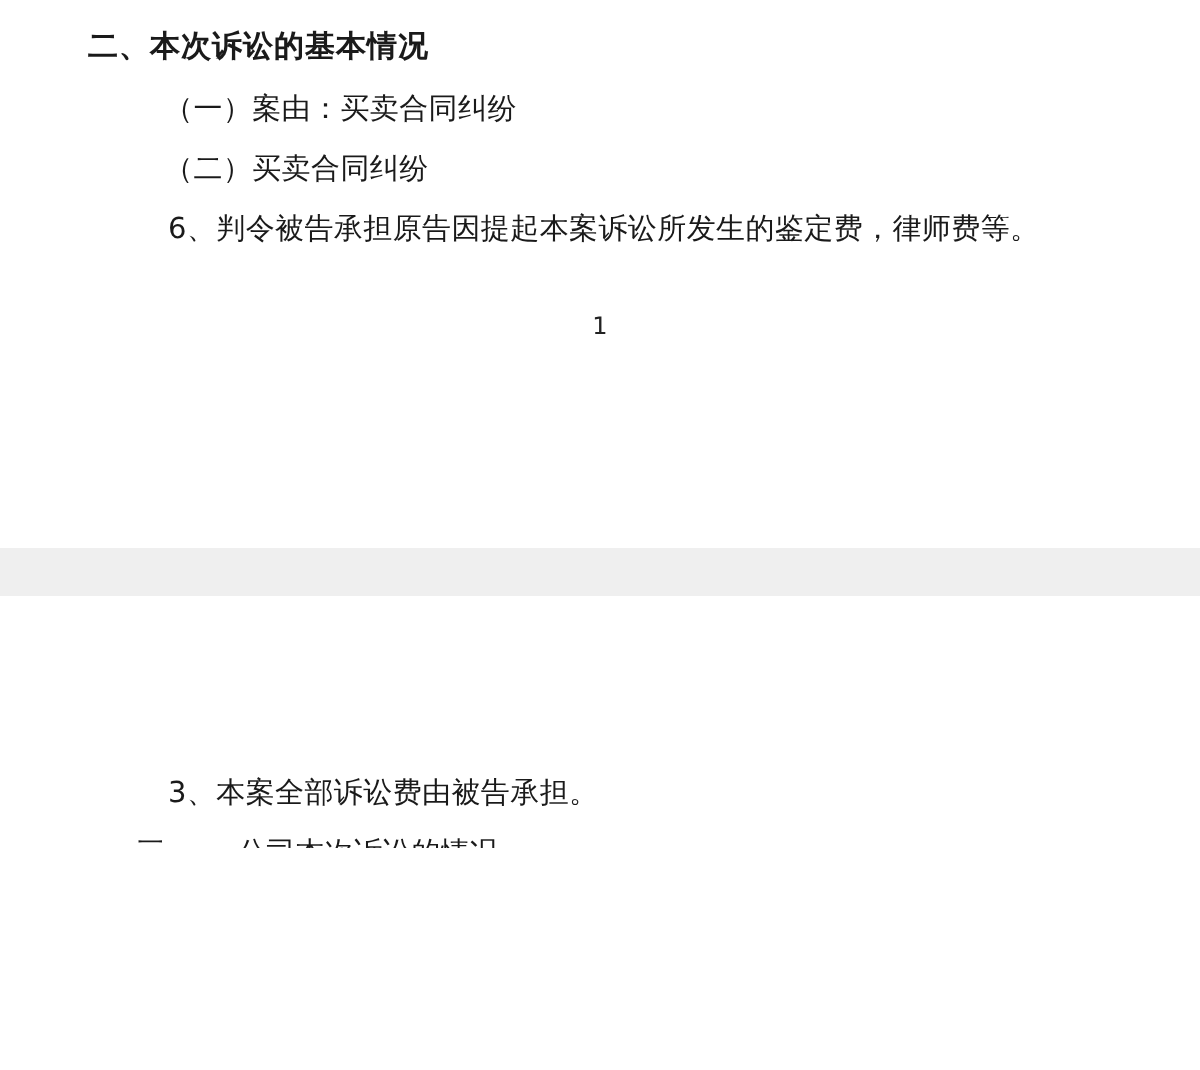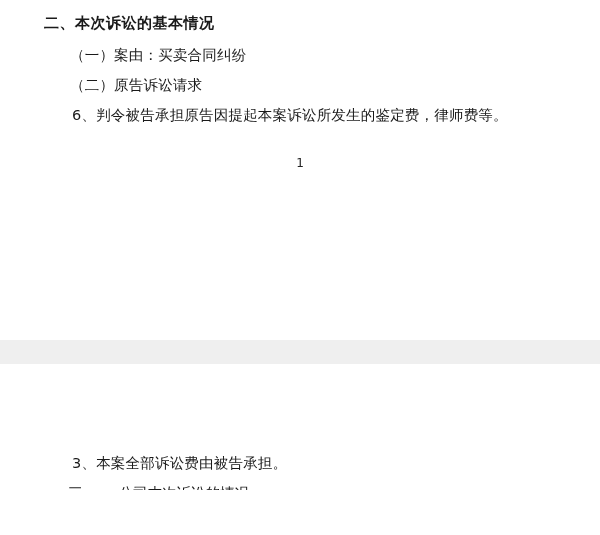--- a/index.html
+++ b/index.html
@@ -15,21 +15,21 @@
     overflow: hidden;
     position: relative;
   }
   .page {
     width: 600px;
     position: relative;
     background: #ffffff;
   }
   .page-1 {
     padding-top: 8px;
-    height: 340px;
+    height: 274px;
     box-sizing: border-box;
   }
   .gap {
     height: 24px;
     background: #efefef;
     width: 600px;
   }
   .page-2 {
     padding-top: 6px;
     height: 269px;
@@ -38,21 +38,21 @@
   .heading {
     font-size: 15px;
     font-weight: bold;
     line-height: 30px;
     margin: 0 0 2px 44px;
     letter-spacing: 0.5px;
   }
   .para {
     font-size: 14.5px;
     line-height: 30px;
-    margin: 0 34px 0 42px;
+    margin: 0 34px 0 54px;
     text-align: justify;
     letter-spacing: 0.2px;
   }
   .para.indent {
     text-indent: 30px;
   }
   .para.indent-sm {
     text-indent: 28px;
   }
   .pagenum {
@@ -73,21 +73,21 @@
     height: 12px;
     color: #1a1a1a;
   }
 </style>
 </head>
 <body>
 
 <div class="page page-1">
   <div class="heading">二、本次诉讼的基本情况</div>
   <div class="para indent-sm">（一）案由：买卖合同纠纷</div>
-  <div class="para indent-sm">（二）原告诉讼请求</div>
+  <div class="para indent-sm">（二）买卖合同纠纷</div>
   <div class="para indent">6、判令被告承担原告因提起本案诉讼所发生的鉴定费，律师费等。</div>
   <div class="pagenum">1</div>
 </div>
 
 <div class="gap"></div>
 
 <div class="page page-2">
   <div class="spacer-top"></div>
   <div class="para indent">3、本案全部诉讼费由被告承担。</div>
   <div class="cut-line">三、･･･公司本次诉讼的情况</div>

